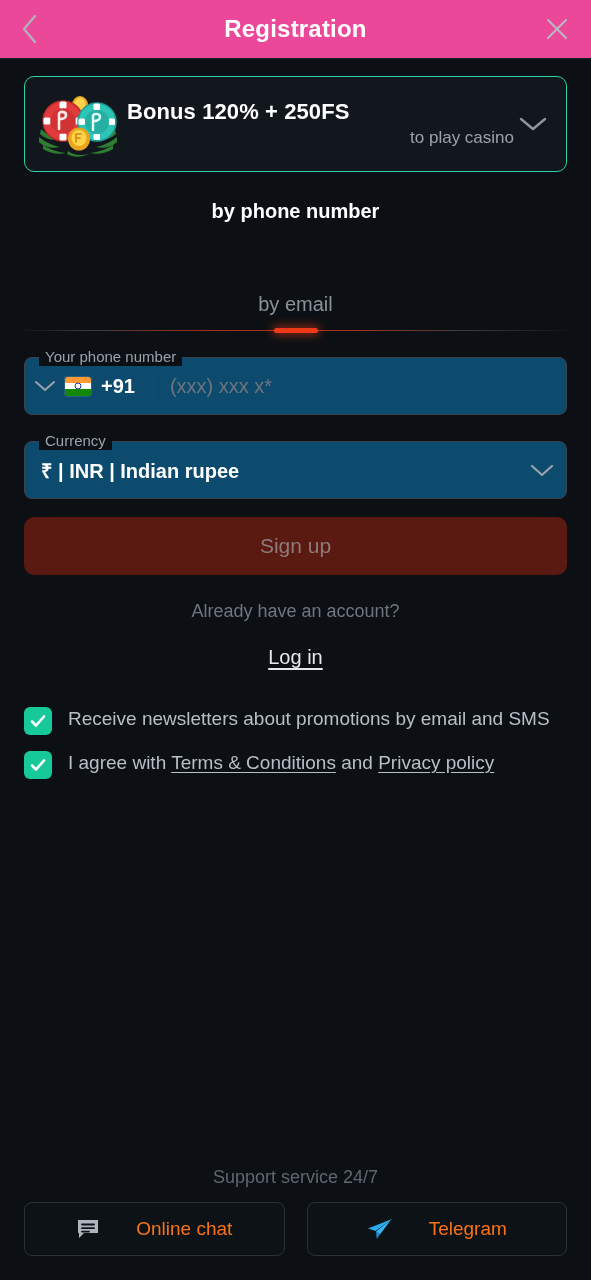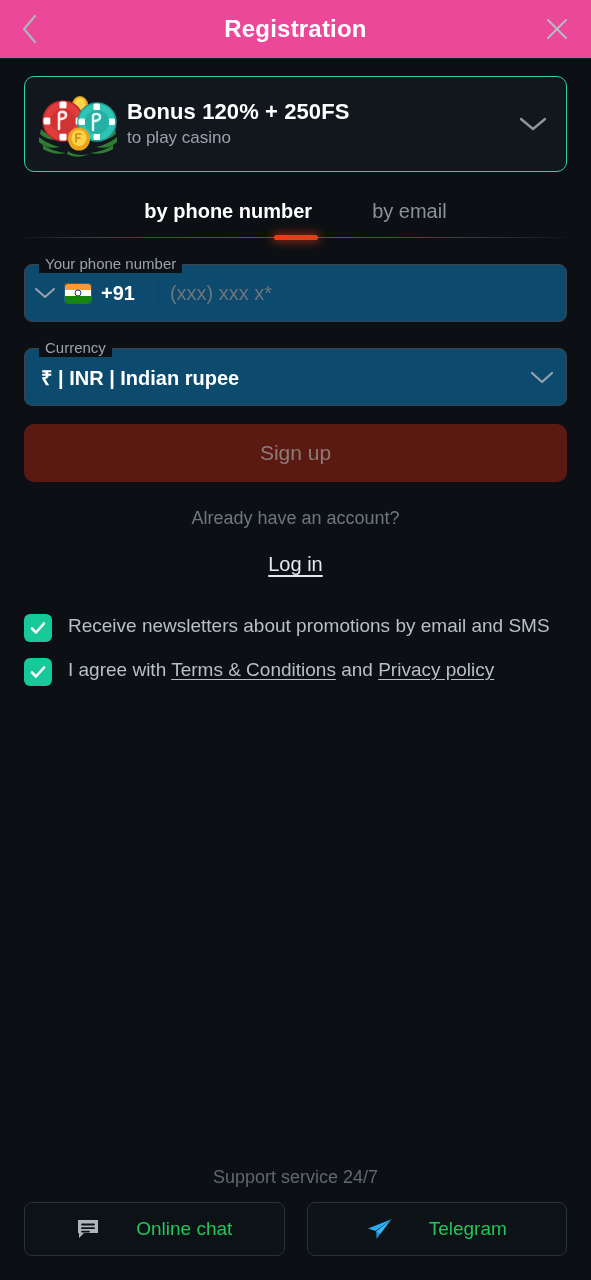--- a/index.html
+++ b/index.html
@@ -59,31 +59,32 @@
     width: 86px; height: 70px;
     flex: 0 0 86px;
     position: relative;
   }
   .banner-texts { flex: 1 1 auto; padding-left: 6px; }
   .banner-title {
     font-size: 22px; font-weight: bold; color: #ffffff;
     line-height: 26px; letter-spacing: .1px;
   }
   .banner-sub {
-    font-size: 17px; color: #9aa2ad; line-height: 22px; margin-top: 2px;
+    font-size: 17px; color: #9aa2ad; line-height: 22px; margin-top: 2px; text-align: right;
   }
   .banner-chev { flex: 0 0 38px; display:flex; align-items:center; justify-content:center; }
 
   
   .tabs {
     margin-top: 28px;
     display: flex;
     justify-content: center;
     gap: 56px;
     position: relative;
+    flex-direction: column;
   }
   .tab {
     font-size: 20px;
     padding: 0 2px 14px 2px;
     cursor: pointer;
     background: none; border: none;
     font-family: inherit;
   }
   .tab.active { color: #ffffff; font-weight: bold; }
   .tab.inactive { color: #8b9199; }
@@ -242,21 +243,21 @@
     flex: 1 1 0;
     height: 54px;
     border: 1px solid #2a313a;
     border-radius: 8px;
     background: #0d1217;
     display: flex; align-items: center; justify-content: center;
     gap: 12px;
     cursor: pointer;
     font-family: inherit;
   }
-  .support-btn span.label { font-size: 19px; color: #22c55e; margin-left: 24px; }
+  .support-btn span.label { font-size: 19px; color: #f97316; margin-left: 24px; }
 </style>
 </head>
 <body>
 
 <div class="header">
   <div class="back-btn">
     <svg class="ic" width="22" height="34" viewBox="0 0 22 34">
       <polyline points="16,4 5,17 16,30" fill="none" stroke="#aeb4bb" stroke-width="2.2" stroke-linecap="round" stroke-linejoin="round"></polyline>
     </svg>
   </div>

